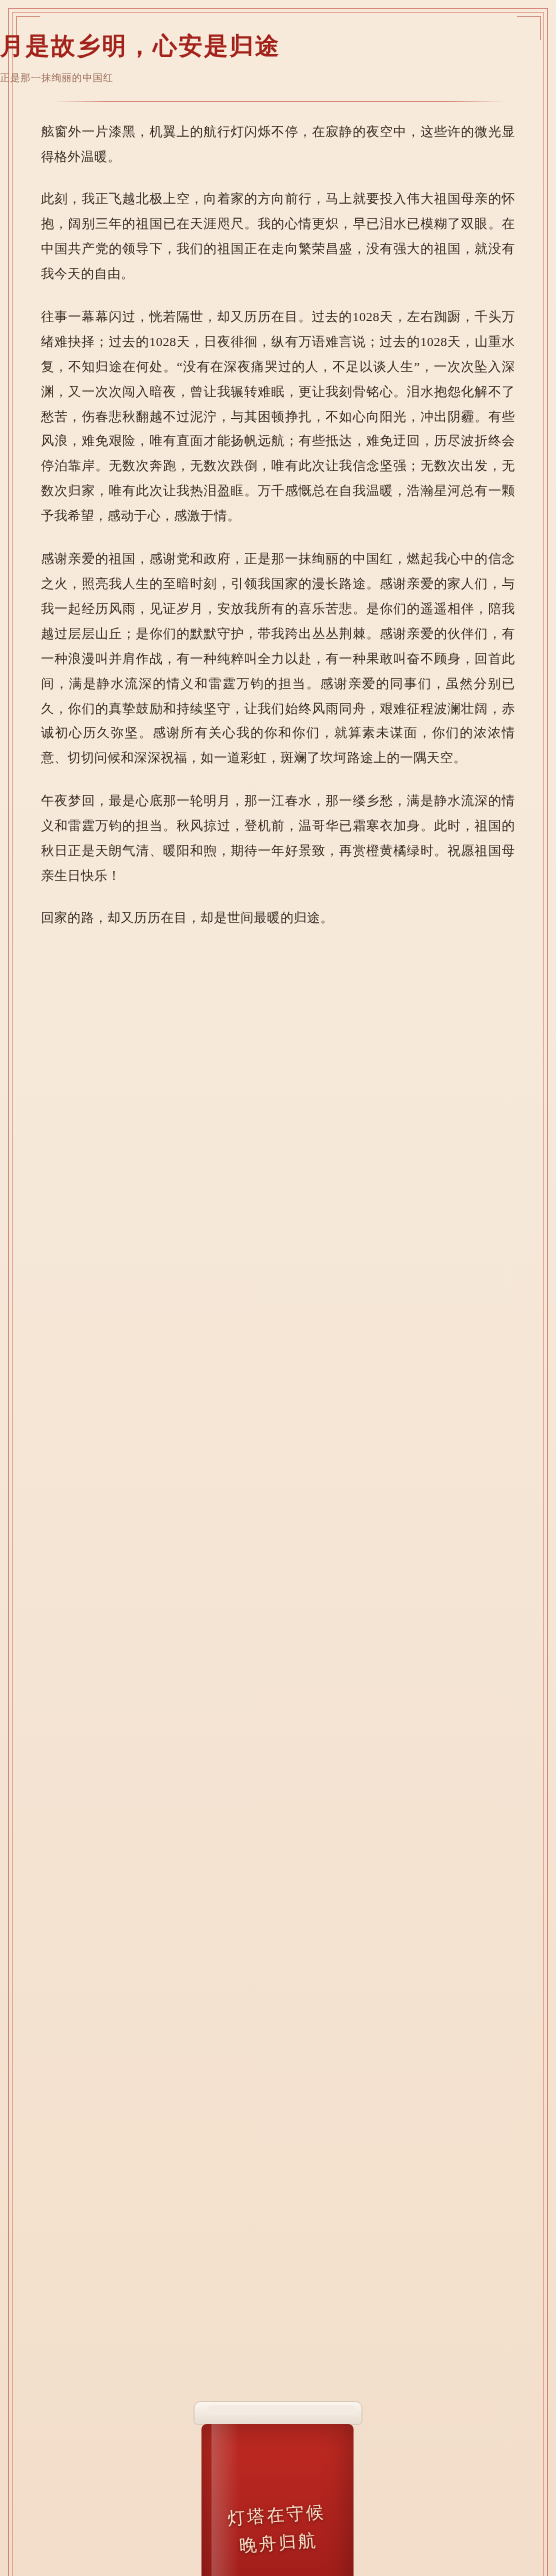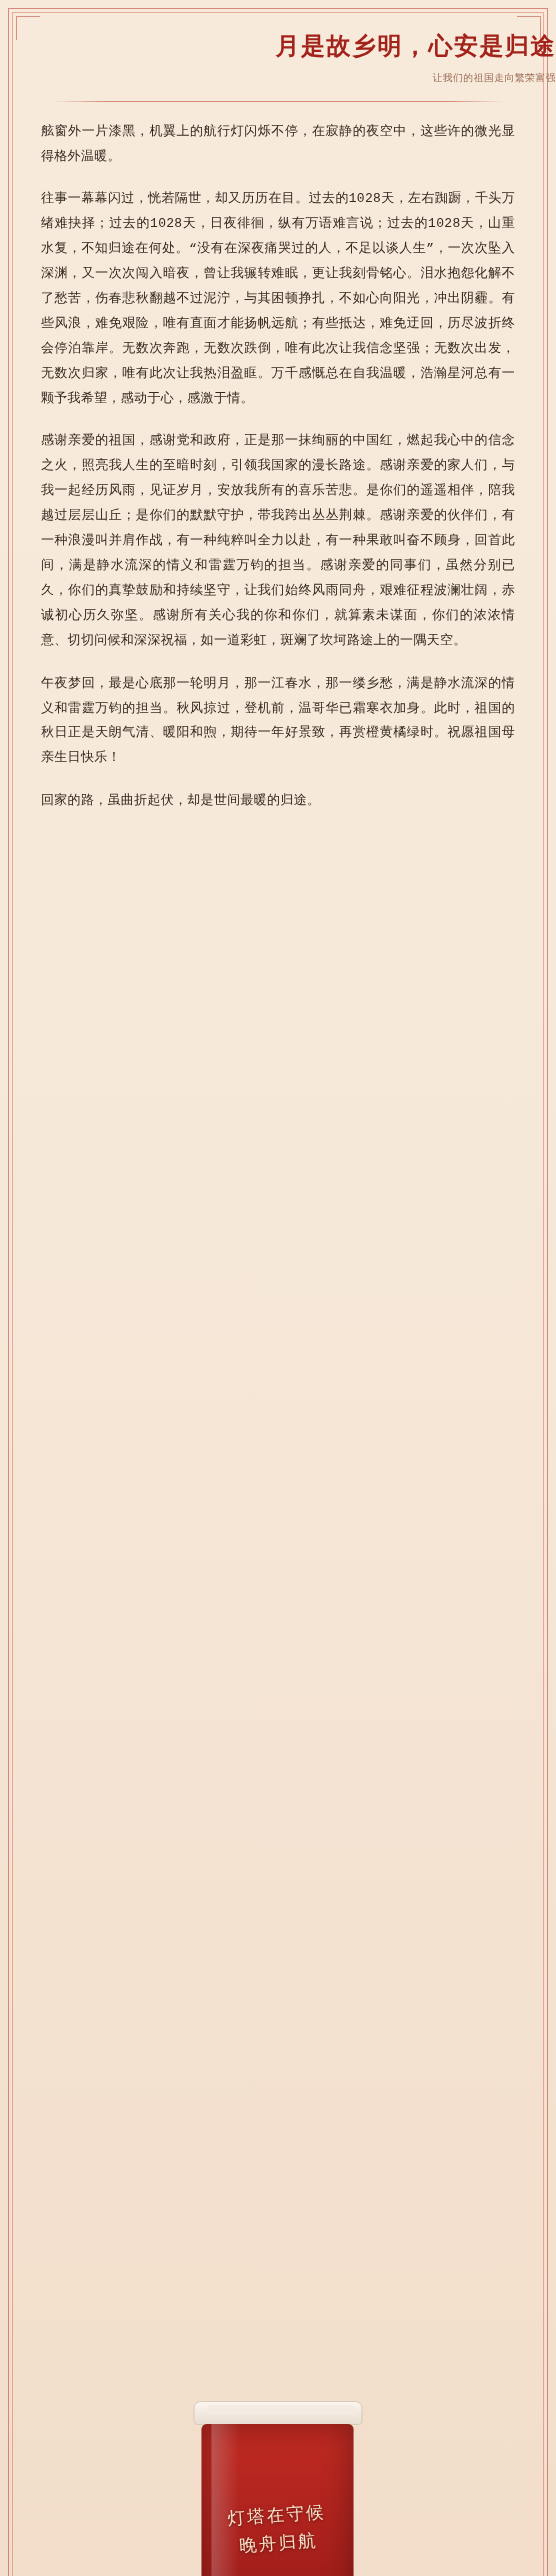--- a/index.html
+++ b/index.html
@@ -36,21 +36,21 @@
     border: 1.5px solid #b93b2b;
     opacity: 0.5;
   }
   .corner.tl { top: 15.5px; left: 15.5px; border-right: none; border-bottom: none; }
   .corner.tr { top: 15.5px; right: 15.5px; border-left: none; border-bottom: none; }
 
   
   .header {
     position: absolute;
     top: 31px; left: 0; right: 0;
-    text-align: right;
+    text-align: left;
   }
   .title {
     font-size: 24px;
     font-weight: bold;
     color: #a3231b;
     letter-spacing: 1.5px;
     line-height: 1.25;
     font-family: "Liberation Serif", "DejaVu Serif", serif;
   }
   .subtitle {
@@ -73,21 +73,21 @@
     left: 41px;
     width: 474px;
   }
   .para {
     font-size: 13px;
     line-height: 1.92;
     color: #33281f;
     margin: 0 0 17.5px 0;
     text-align: justify;
     letter-spacing: 0.3px;
-    font-family: Liberation Mono, monospace;
+    font-family: Liberation Serif, serif;
   }
 
   
   .cup-area {
     position: absolute;
     left: 0; right: 0;
     top: 2391px;
     height: 422px;
   }
   .cup-wrap {
@@ -146,30 +146,31 @@
 
 <div class="page">
 
   <div class="border-outer"></div>
   <div class="border-inner"></div>
   <div class="corner tl"></div>
   <div class="corner tr"></div>
 
   <div class="header">
     <div class="title">月是故乡明，心安是归途</div>
-    <div class="subtitle">让我们的祖国走向繁荣富强</div>
+    <div class="subtitle">正是那一抹绚丽的中国红</div>
     <div class="divider"></div>
   </div>
 
   <div class="content">
     <p class="para">舷窗外一片漆黑，机翼上的航行灯闪烁不停，在寂静的夜空中，这些许的微光显得格外温暖。</p>
+    <p class="para">此刻，我正飞越北极上空，向着家的方向前行，马上就要投入伟大祖国母亲的怀抱，阔别三年的祖国已在天涯咫尺。我的心情更炽，早已泪水已模糊了双眼。在中国共产党的领导下，我们的祖国正在走向繁荣昌盛，没有强大的祖国，就没有我今天的自由。</p>
     <p class="para">往事一幕幕闪过，恍若隔世，却又历历在目。过去的1028天，左右踟蹰，千头万绪难抉择；过去的1028天，日夜徘徊，纵有万语难言说；过去的1028天，山重水复，不知归途在何处。“没有在深夜痛哭过的人，不足以谈人生”，一次次坠入深渊，又一次次闯入暗夜，曾让我辗转难眠，更让我刻骨铭心。泪水抱怨化解不了愁苦，伤春悲秋翻越不过泥泞，与其困顿挣扎，不如心向阳光，冲出阴霾。有些风浪，难免艰险，唯有直面才能扬帆远航；有些抵达，难免迂回，历尽波折终会停泊靠岸。无数次奔跑，无数次跌倒，唯有此次让我信念坚强；无数次出发，无数次归家，唯有此次让我热泪盈眶。万千感慨总在自我温暖，浩瀚星河总有一颗予我希望，感动于心，感激于情。</p>
     <p class="para">感谢亲爱的祖国，感谢党和政府，正是那一抹绚丽的中国红，燃起我心中的信念之火，照亮我人生的至暗时刻，引领我国家的漫长路途。感谢亲爱的家人们，与我一起经历风雨，见证岁月，安放我所有的喜乐苦悲。是你们的遥遥相伴，陪我越过层层山丘；是你们的默默守护，带我跨出丛丛荆棘。感谢亲爱的伙伴们，有一种浪漫叫并肩作战，有一种纯粹叫全力以赴，有一种果敢叫奋不顾身，回首此间，满是静水流深的情义和雷霆万钧的担当。感谢亲爱的同事们，虽然分别已久，你们的真挚鼓励和持续坚守，让我们始终风雨同舟，艰难征程波澜壮阔，赤诚初心历久弥坚。感谢所有关心我的你和你们，就算素未谋面，你们的浓浓情意、切切问候和深深祝福，如一道彩虹，斑斓了坎坷路途上的一隅天空。</p>
     <p class="para">午夜梦回，最是心底那一轮明月，那一江春水，那一缕乡愁，满是静水流深的情义和雷霆万钧的担当。秋风掠过，登机前，温哥华已霜寒衣加身。此时，祖国的秋日正是天朗气清、暖阳和煦，期待一年好景致，再赏橙黄橘绿时。祝愿祖国母亲生日快乐！</p>
-    <p class="para">回家的路，虽曲折起伏，却是世间最暖的归途。</p>
+    <p class="para">回家的路，却又历历在目，却是世间最暖的归途。</p>
   </div>
 
   <div class="cup-area">
 
     <div class="cup-wrap">
       <div class="cup-lid">
         <div class="cup-lid-top"></div>
       </div>
       <div class="cup-body">
         <div class="cup-gloss"></div>

